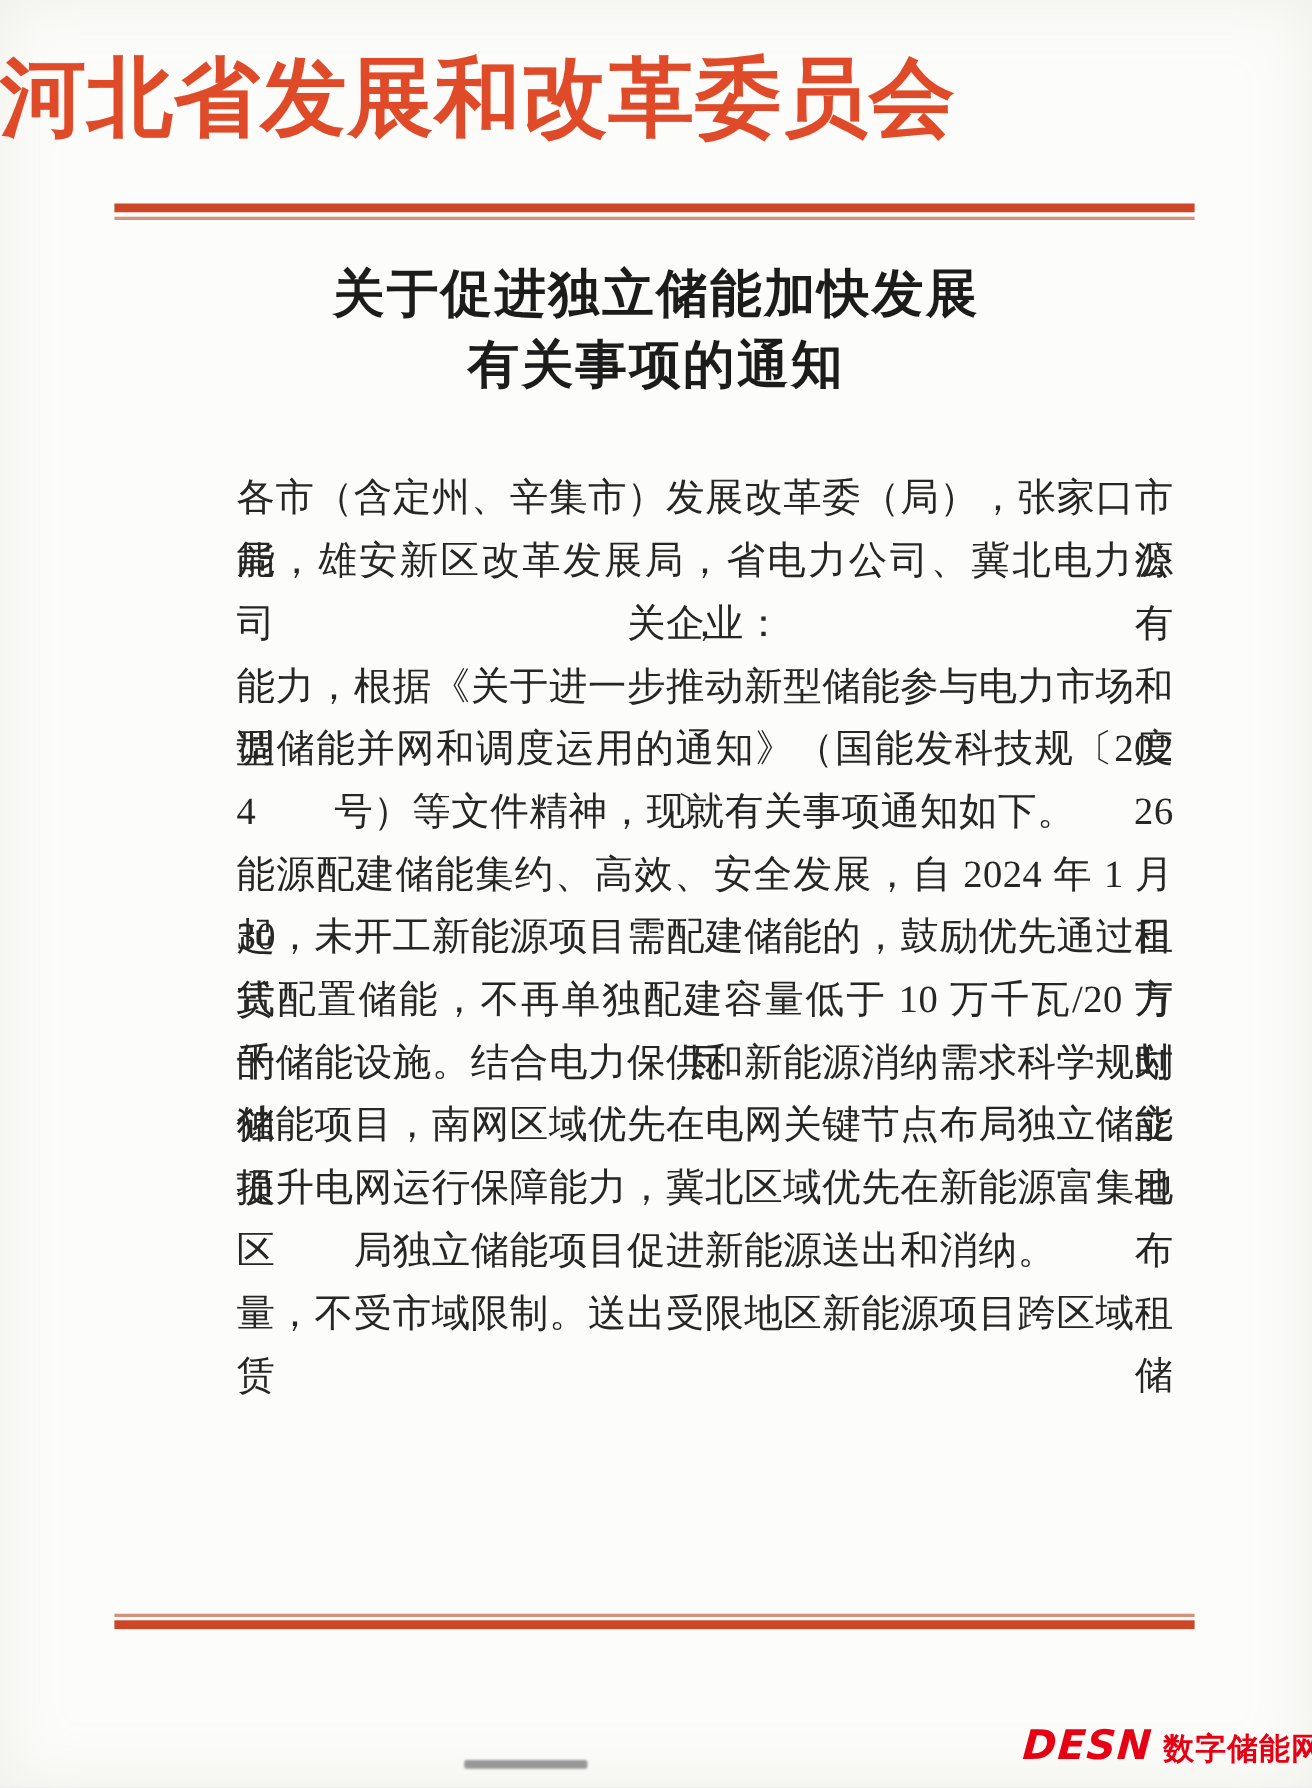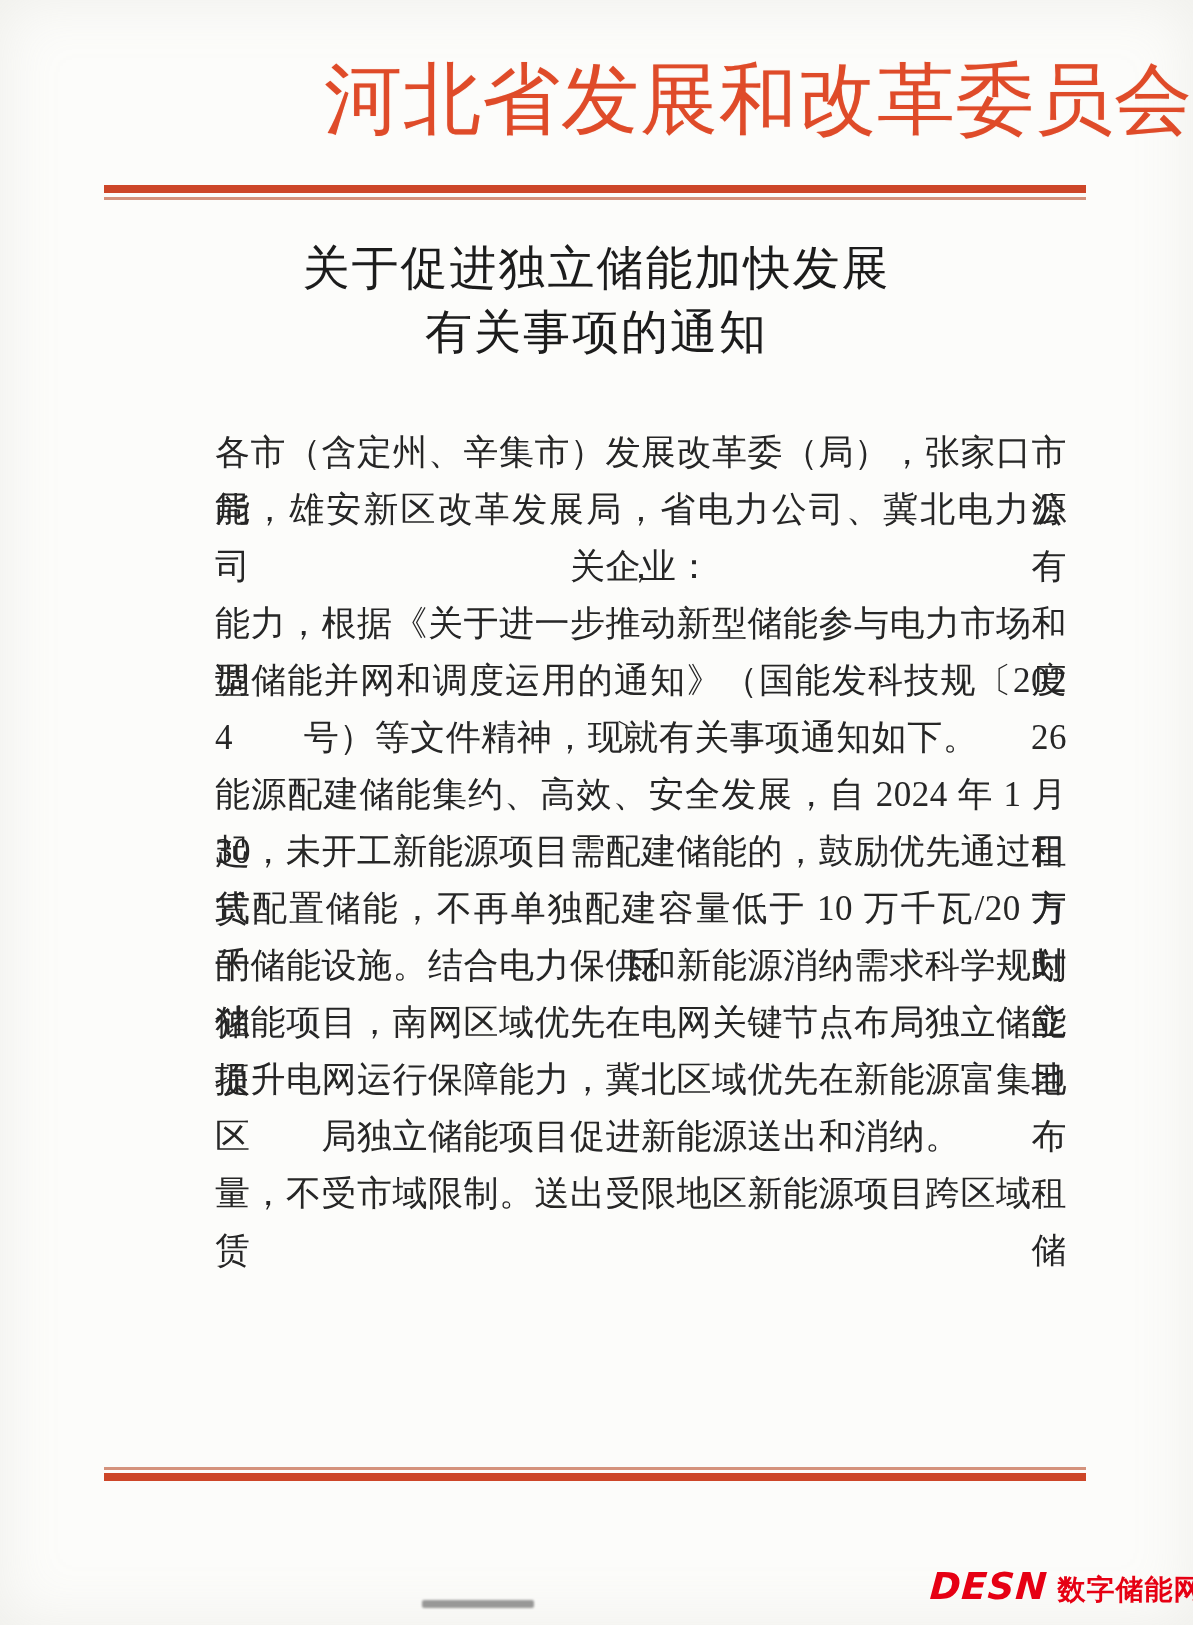--- a/index.html
+++ b/index.html
@@ -14,41 +14,41 @@
   .page{
     position:relative;
     width:1193px;height:1625px;
     margin:0 auto;
     background:var(--paper,#fcfcfa);
     overflow:hidden;
     box-shadow:inset 0 0 60px rgba(180,175,165,.18);
     font-family:"Liberation Serif","DejaVu Serif",serif;
   }
   .letterhead{
-    position:absolute;top:53px;left:0;width:100%;
-    text-align:right;
+    position:absolute;top:42px;left:0;width:100%;
+    text-align:left;
     font-size:78px;line-height:1.2;
-    font-weight:normal;
+    font-weight:bold;
     color:var(--letterhead-red,#df4b29);
     letter-spacing:1px;
     text-shadow:0 0 1px rgba(223,75,41,.35);
   }
   .rule{position:absolute;left:104px;width:982px;}
   .rule-top{top:185px;}
   .rule-bottom{top:1467px;}
   .rule .thick{height:8px;background:var(--rule-red,#cd4628);}
   .rule .thin{height:3px;background:var(--rule-red-light,#d4927c);}
   .rule-top .thin{margin-top:4px;}
   .rule-bottom .thin{margin-bottom:3px;}
   .doc-title{
     position:absolute;top:236px;left:0;width:100%;
     margin:0;
     text-align:center;
     font-size:47px;line-height:64px;
-    font-weight:normal;
+    font-weight:bold;
     color:#1c1c1c;
     letter-spacing:2px;
   }
   .doc-body{
     position:absolute;top:424px;left:178px;width:852px;
     font-size:35px;line-height:57px;
     color:var(--ink,#262626);
     margin-left:37px;
   }
   .doc-body .line{

